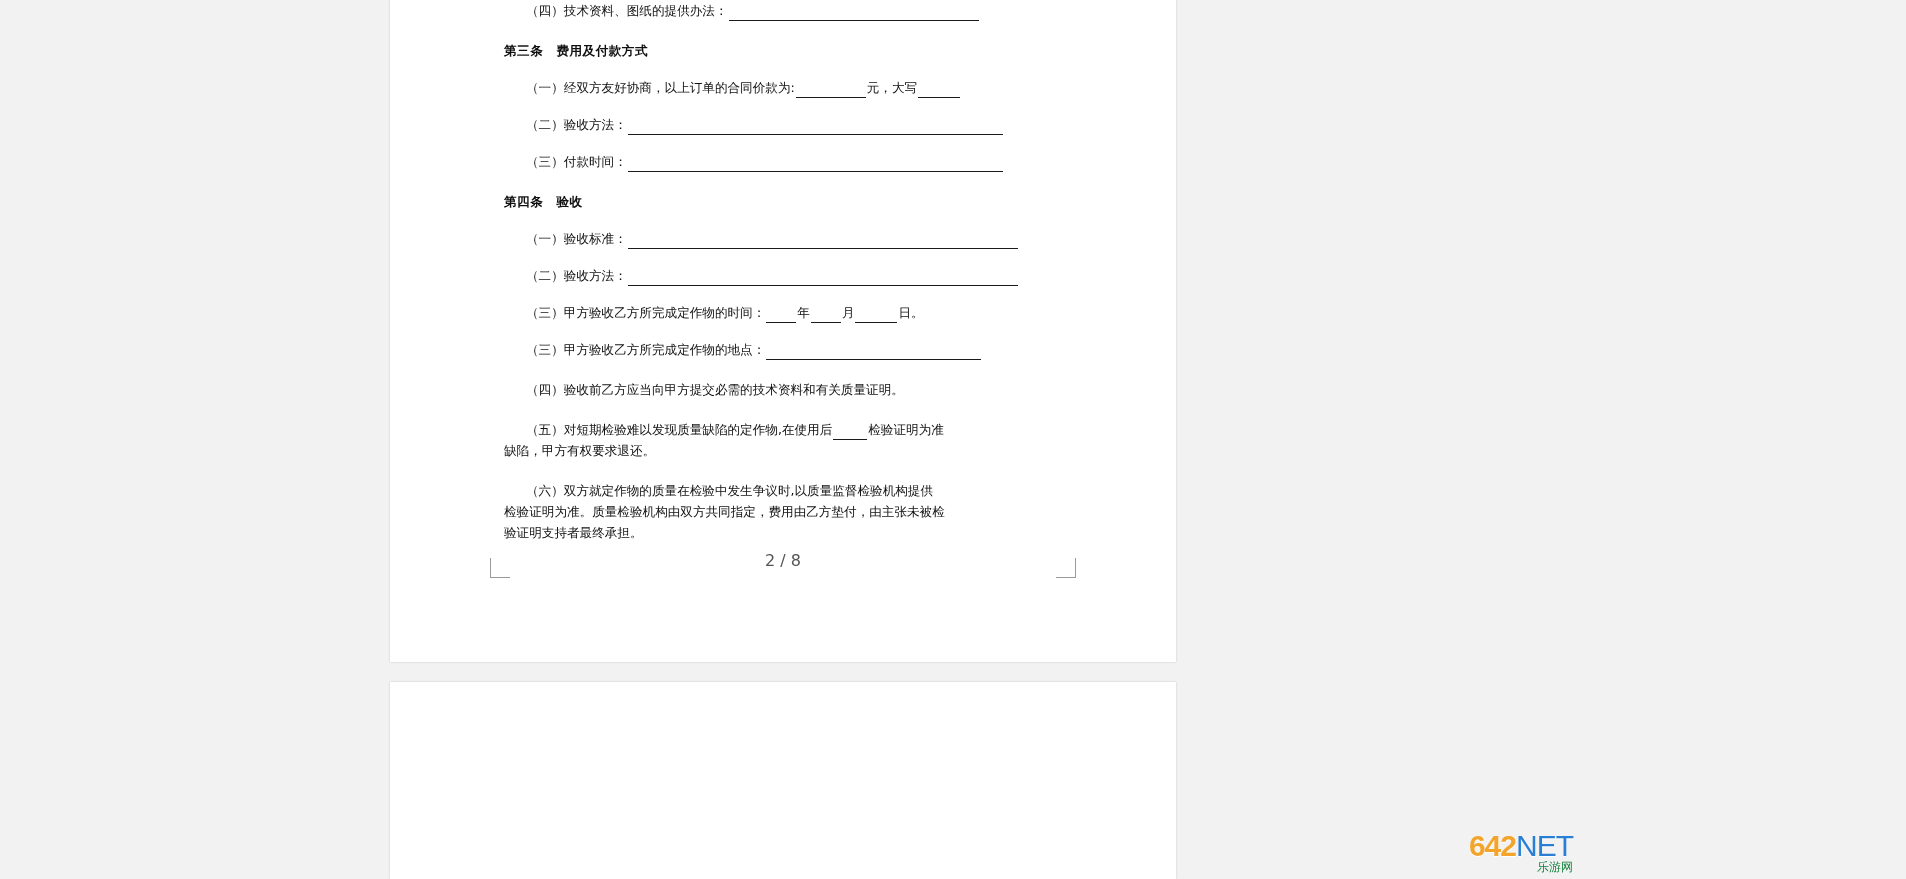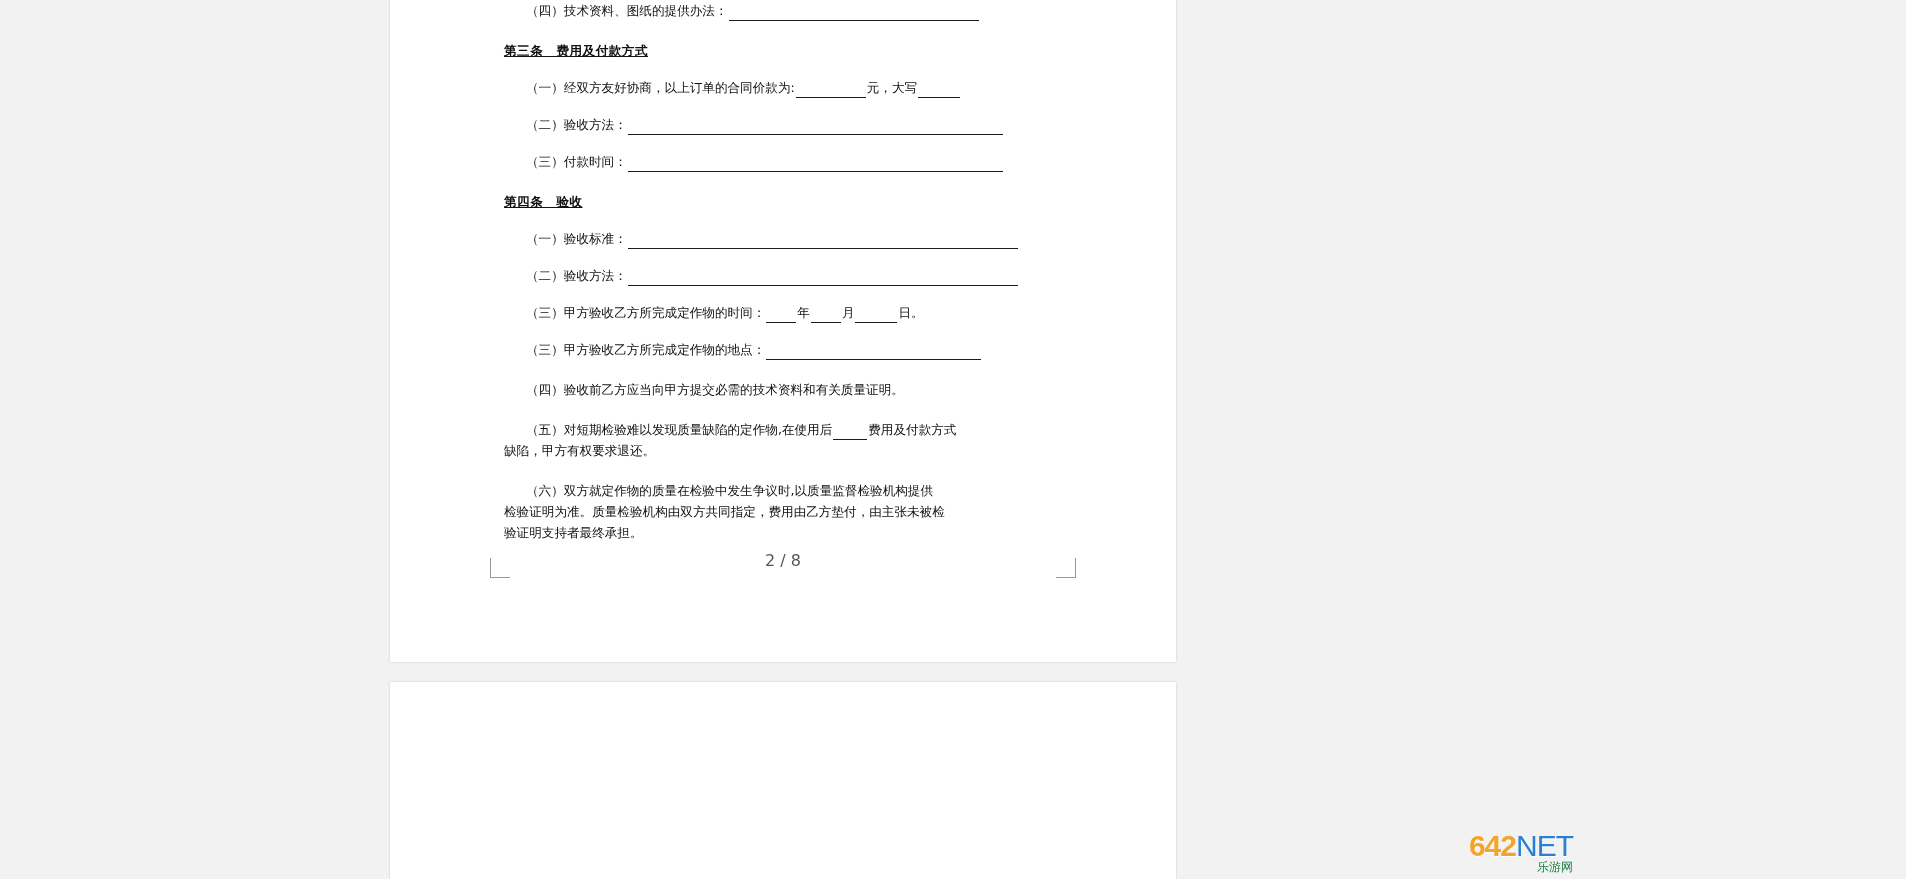--- a/index.html
+++ b/index.html
@@ -45,21 +45,20 @@
   }
   .para {
     position: relative;
     color: #111;
     font-size: 12.6px;
     line-height: 21px;
   }
   .heading {
     font-weight: bold;
     letter-spacing: 0.5px;
-    text-decoration: underline;
   }
   .indent1 { padding-left: 22px; }
   .indent-head { padding-left: 22px; }
   .gap-m { margin-top: 16px; }
   .gap-l { margin-top: 19px; }
 
   
   .blank {
     display: inline-block;
     border-bottom: 1px solid #1a1a1a;
@@ -172,21 +171,21 @@
           <span>（三）甲方验收乙方所完成定作物的时间：</span><span class="blank b-w30"></span><span>年</span><span class="blank b-w30"></span><span>月</span><span class="blank b-w42"></span><span>日。</span>
         </div>
 
         <div class="para indent1 gap-m">
           <span>（三）甲方验收乙方所完成定作物的地点：</span><span class="blank b-w215"></span>
         </div>
 
         <div class="para indent1 gap-l">（四）验收前乙方应当向甲方提交必需的技术资料和有关质量证明。</div>
 
         <div class="para gap-l">
-          <span class="indent-head">（五）对短期检验难以发现质量缺陷的定作物,在使用后</span><span class="blank b-w34"></span><span>费用及付款方式</span>
+          <span class="indent-head">（五）对短期检验难以发现质量缺陷的定作物,在使用后</span><span class="blank b-w34"></span><span>检验证明为准</span>
         </div>
         <div class="para">缺陷，甲方有权要求退还。</div>
 
         <div class="para gap-l indent-head">（六）双方就定作物的质量在检验中发生争议时,以质量监督检验机构提供</div>
         <div class="para">检验证明为准。质量检验机构由双方共同指定，费用由乙方垫付，由主张未被检</div>
         <div class="para">验证明支持者最终承担。</div>
 
       </div>
 
       <div class="crop-mark crop-left"></div>

